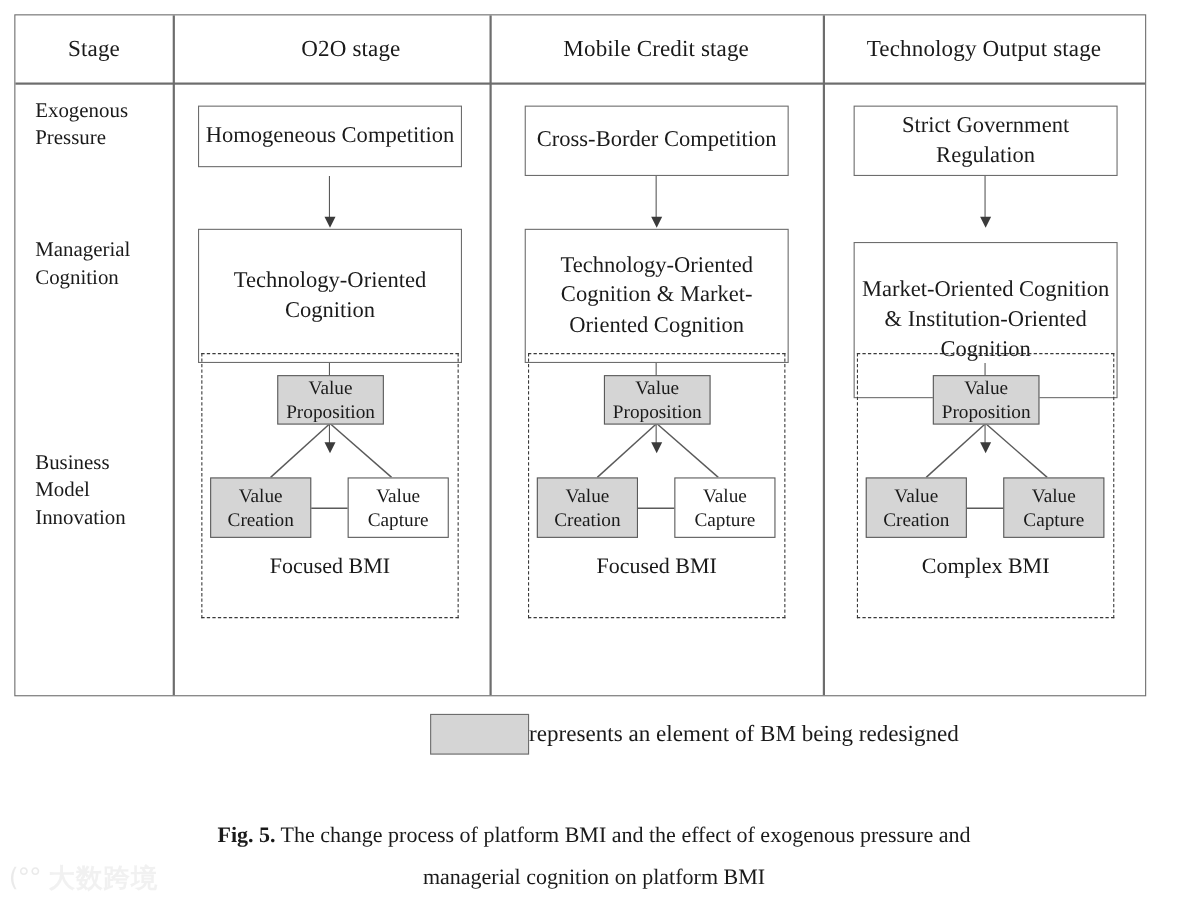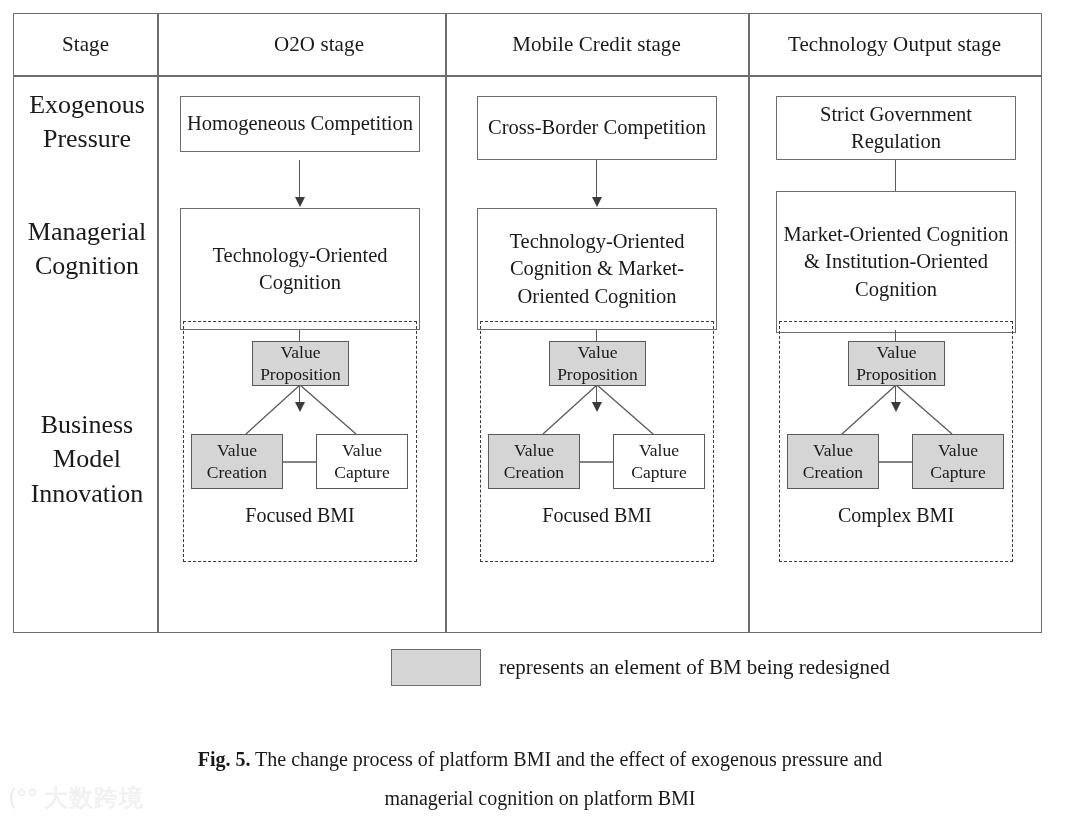--- a/index.html
+++ b/index.html
@@ -49,24 +49,23 @@
     display: flex;
     align-items: center;
     justify-content: center;
     font-size: 21px;
     letter-spacing: .1px;
   }
 
   
   .row-label {
     position: absolute;
-    left: 2px;
+    left: 18px;
     width: 142px;
-    text-align: center;
-    font-size: 26px;
+    font-size: 19px;
     line-height: 1.32;
   }
 
   
   .stage-col {
     position: absolute;
     top: 61px;
     height: 557px;
   }
 
@@ -145,21 +144,20 @@
     align-items: center;
   }
   #legend-swatch {
     width: 90px;
     height: 37px;
     background: #d5d5d5;
     border: 1.5px solid #6d6d6d;
     box-sizing: border-box;
   }
   #legend-text {
-    margin-left: 18px;
     font-size: 21px;
     white-space: nowrap;
   }
 
   
   #caption {
     position: absolute;
     left: 0;
     top: 740px;
     width: 1080px;
@@ -288,21 +286,21 @@
       <div class="bmi-caption" style="top:182px">Focused BMI</div>
     </div>
   </div>
 
   <div class="stage-col" style="left:734px;width:293px">
 
     <div class="node-box" style="left:28px;top:21px;width:240px;height:64px">Strict Government Regulation</div>
     <div class="v-line" style="left:147px;top:85px;height:42px"></div>
     <div class="arrow-head" style="left:142.5px;top:122px"></div>
 
-    <div class="node-box" style="left:28px;top:116px;width:240px;height:142px">Market-Oriented Cognition &amp; Institution-Oriented Cognition</div>
+    <div class="node-box" style="left:28px;top:145px;width:240px;height:142px">Market-Oriented Cognition &amp; Institution-Oriented Cognition</div>
     <div class="v-line" style="left:147px;top:255px;height:77px"></div>
     <div class="arrow-head" style="left:142.5px;top:327px"></div>
 
     <div class="bmi-group" style="left:31px;top:246px;width:234px;height:241px">
 
       <svg class="diag-svg" style="left:0;top:0;width:234px;height:241px">
         <line x1="116" y1="63" x2="62" y2="112" stroke="#5a5a5a" stroke-width="1.3"></line>
         <line x1="116" y1="63" x2="172" y2="112" stroke="#5a5a5a" stroke-width="1.3"></line>
         <line x1="98" y1="140" x2="133" y2="140" stroke="#5a5a5a" stroke-width="1.3"></line>
       </svg>

